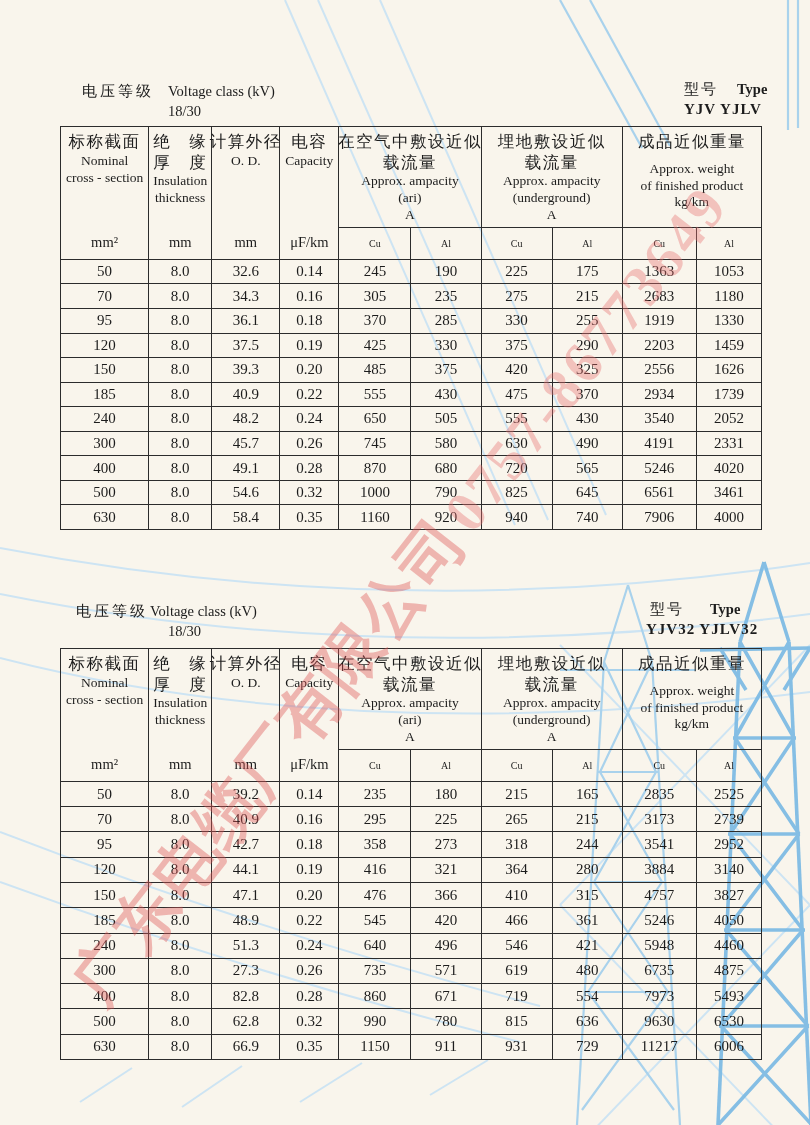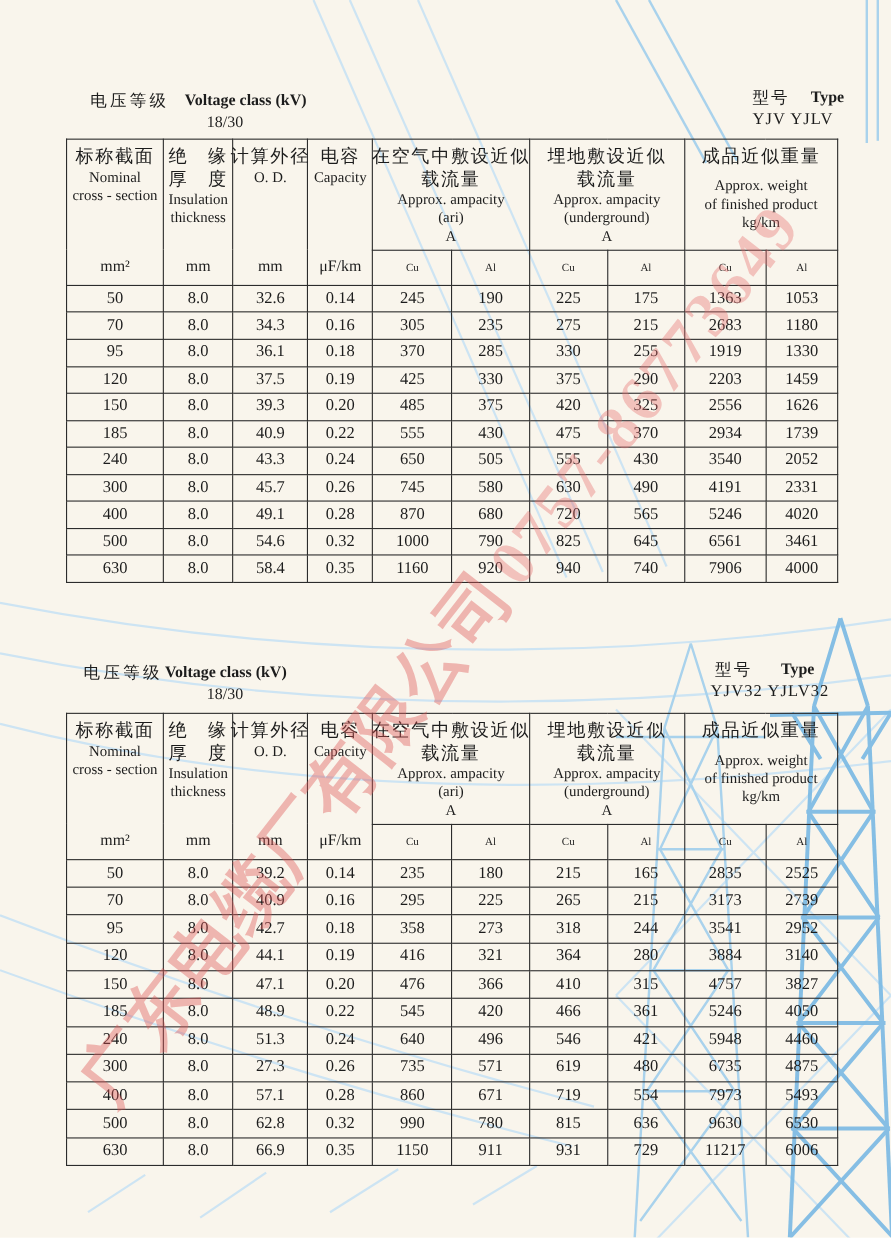--- a/index.html
+++ b/index.html
@@ -16,25 +16,25 @@
     position:absolute;left:52px;top:968px;z-index:3;
     transform:rotate(-52deg);transform-origin:left top;
     white-space:nowrap;pointer-events:none;
     font-weight:bold;letter-spacing:2px;
   }
   .wm-company{font-size:64px;color:rgba(222,86,86,0.40);}
   .wm-phone{font-size:58px;color:rgba(232,110,110,0.38);letter-spacing:4px;}
   .section{position:absolute;left:0;top:0;width:810px;z-index:2;}
   .sec-head{position:absolute;width:810px;height:60px;font-size:15px;}
   .sh-cn{position:absolute;left:82px;top:2px;letter-spacing:3px;}
-  .sh-en{position:absolute;left:168px;top:3px;font-size:14.5px;font-weight:bold;}
-  .sh-voltage{position:absolute;left:188px;top:23px;font-size:14.5px;}
+  .sh-en{position:absolute;left:168px;top:3px;font-size:14.5px;font-weight:normal;}
+  .sh-voltage{position:absolute;left:168px;top:23px;font-size:14.5px;}
   .sh-type-cn{position:absolute;left:684px;top:0;letter-spacing:2px;font-family:Liberation Serif, serif;}
   .sh-type-en{position:absolute;left:737px;top:1px;font-size:14.5px;font-weight:bold;}
-  .sh-type-val{position:absolute;left:684px;top:21px;font-size:15px;font-weight:normal;letter-spacing:1px;}
+  .sh-type-val{position:absolute;left:684px;top:21px;font-size:15px;font-weight:bold;letter-spacing:1px;}
   table.spec{
     position:absolute;left:60px;width:702px;
     border-collapse:collapse;table-layout:fixed;
     background:transparent;
   }
   table.spec th,table.spec td{
     border:1.6px solid #2c2c2c;
     padding:0;text-align:center;vertical-align:middle;
     font-weight:normal;
   }
@@ -271,21 +271,21 @@
             <td>555</td>
             <td>430</td>
             <td>475</td>
             <td>370</td>
             <td>2934</td>
             <td>1739</td>
           </tr>
           <tr>
             <td>240</td>
             <td>8.0</td>
-            <td>43.3</td>
+            <td>48.2</td>
             <td>0.24</td>
             <td>650</td>
             <td>505</td>
             <td>555</td>
             <td>430</td>
             <td>3540</td>
             <td>2052</td>
           </tr>
           <tr>
             <td>300</td>
@@ -524,21 +524,21 @@
             <td>735</td>
             <td>571</td>
             <td>619</td>
             <td>480</td>
             <td>6735</td>
             <td>4875</td>
           </tr>
           <tr>
             <td>400</td>
             <td>8.0</td>
-            <td>57.1</td>
+            <td>82.8</td>
             <td>0.28</td>
             <td>860</td>
             <td>671</td>
             <td>719</td>
             <td>554</td>
             <td>7973</td>
             <td>5493</td>
           </tr>
           <tr>
             <td>500</td>

